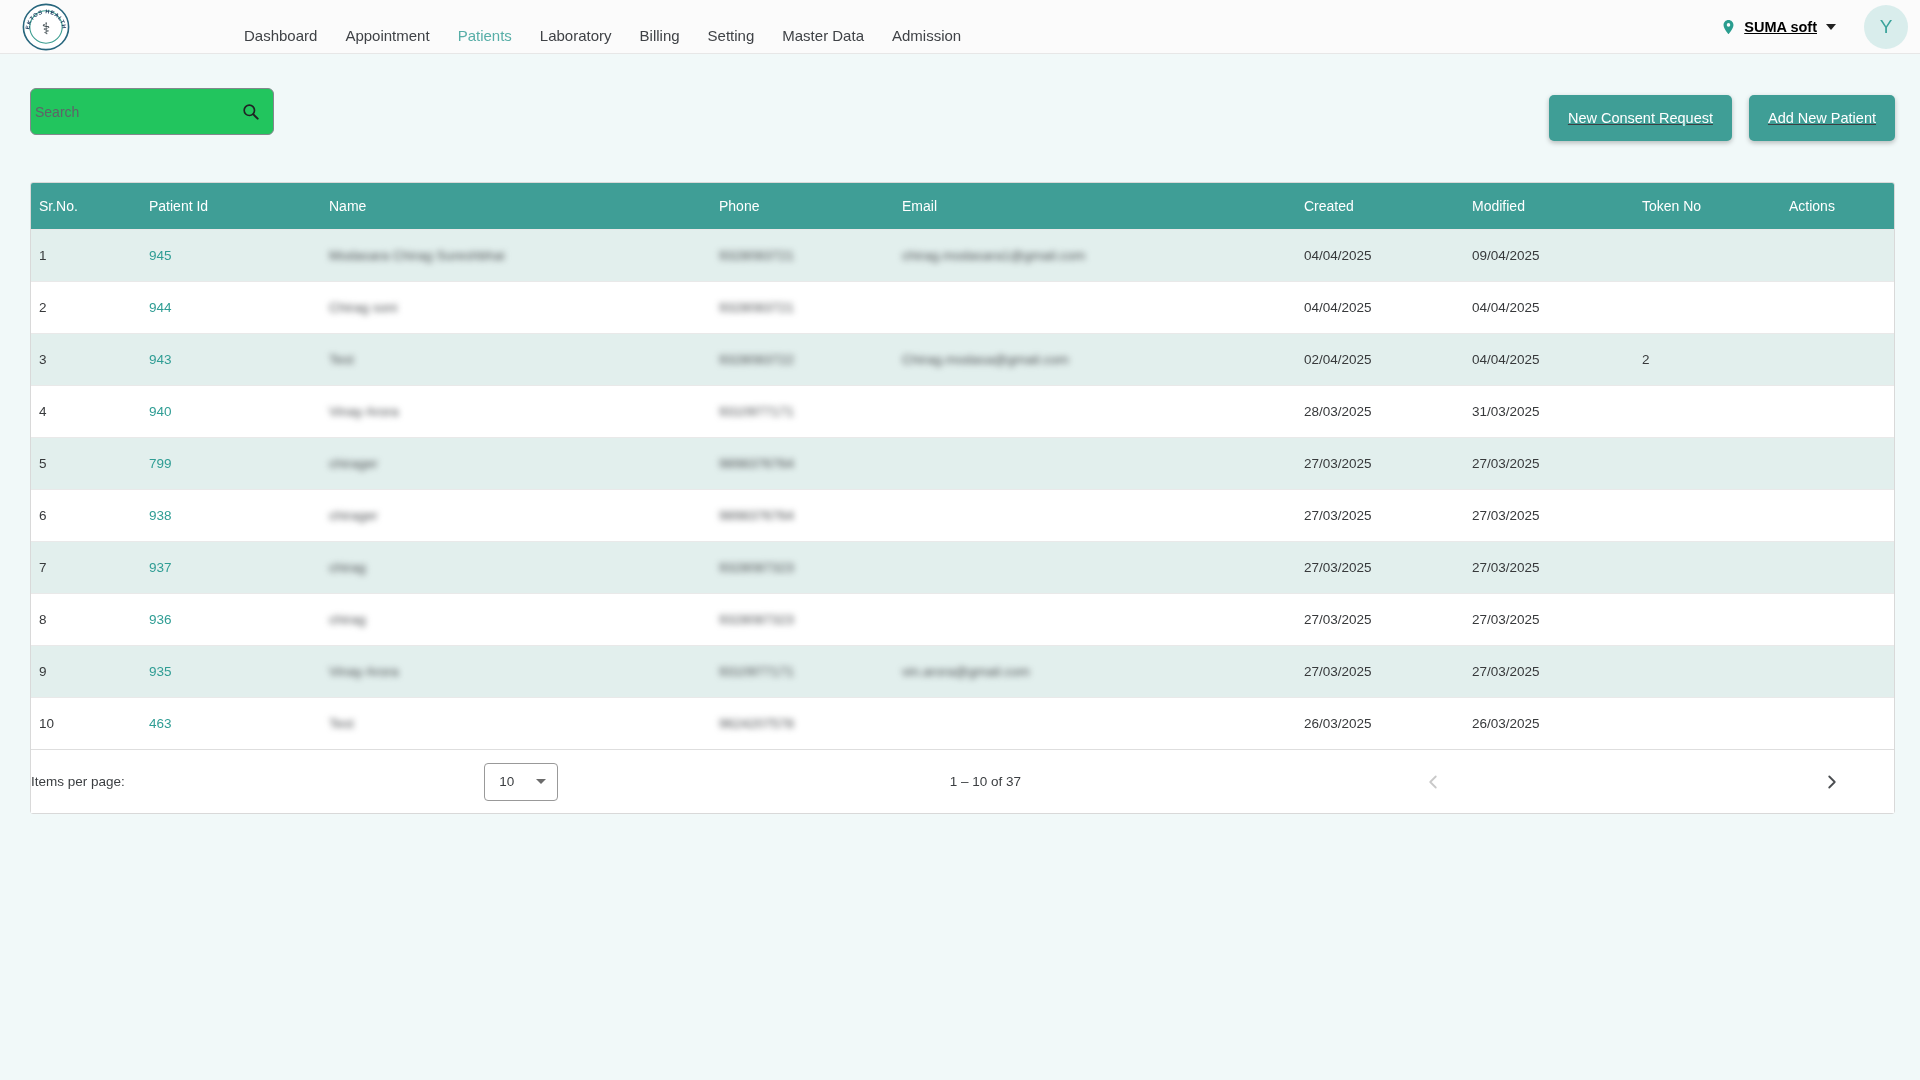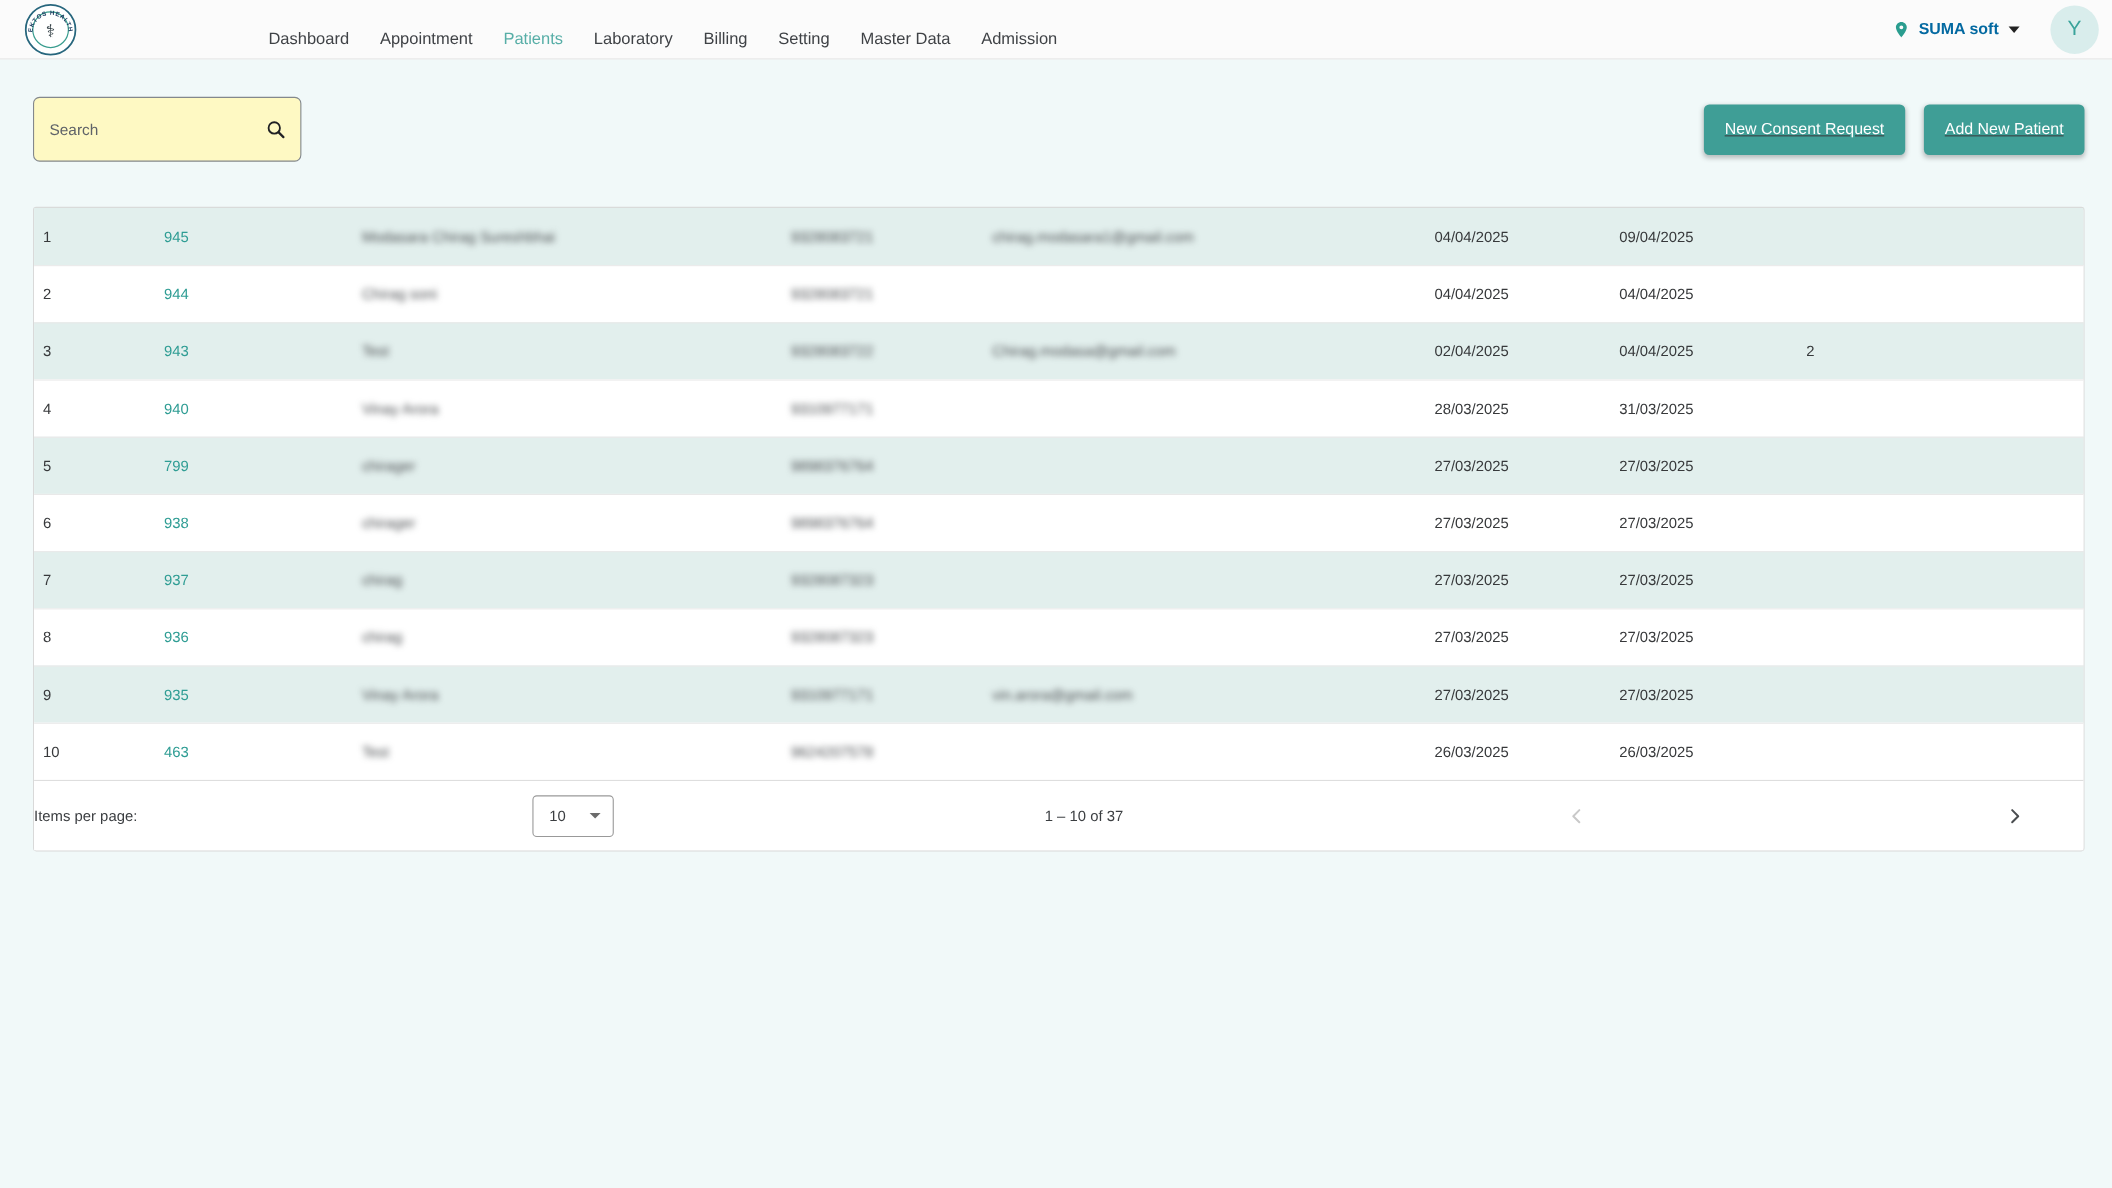--- a/index.html
+++ b/index.html
@@ -35,38 +35,38 @@
     padding:0 14px;
     font-size:15px;
     color:#3f4246;
     cursor:pointer;
     line-height:54px;
     white-space:nowrap;
   }
   .nav-item.active{color:#57aea7;}
   .topbar-right{margin-left:auto;display:flex;align-items:center;margin-right:12px;}
   .org-select{display:flex;align-items:center;gap:7px;cursor:pointer;margin-right:28px;}
-  .org-label{font-weight:bold;font-size:14.5px;color:#0369a1;}
+  .org-label{font-weight:bold;font-size:14.5px;color:#000000;text-decoration:underline;}
   .caret-down{
     width:0;height:0;border-left:5px solid transparent;border-right:5px solid transparent;
     border-top:6px solid #222;margin-left:2px;
   }
   .avatar{
     width:44px;height:44px;border-radius:50%;
     background:var(--avatar-bg);color:var(--avatar-fg);
     display:flex;align-items:center;justify-content:center;
     font-size:19px;cursor:pointer;
   }
   
   .main{padding:0 25px 0 30px;}
   .toolbar{display:flex;align-items:flex-start;margin-top:34px;margin-bottom:41px;}
   .search-box{
-    width:244px;height:59px;background:#fef9c3;
+    width:244px;height:47px;background:#22c55e;
     border:1px solid #83888d;border-radius:6px;
-    display:flex;align-items:center;padding:0 12px 0 14px;
+    display:flex;align-items:center;padding:0 12px 0 4px;
   }
   .search-box input{
     border:none;outline:none;flex:1;font-size:14px;color:#333;
     font-family:"Liberation Sans", sans-serif;background:transparent;
   }
   .search-box input::placeholder{color:#5f6368;}
   .search-icon{width:20px;height:20px;flex:0 0 auto;color:#202124;}
   .toolbar-buttons{margin-left:auto;display:flex;gap:17px;margin-top:7px;text-decoration:underline;}
   .btn{
     background:var(--accent);color:#fff;border:none;cursor:pointer;
@@ -171,20 +171,31 @@
         <line x1="14.8" y1="14.8" x2="20" y2="20" stroke="currentColor" stroke-width="2.4" stroke-linecap="round"></line>
       </svg>
     </div>
     <div class="toolbar-buttons">
       <button class="btn">New Consent Request</button>
       <button class="btn">Add New Patient</button>
     </div>
   </div>
 
   <div class="card">
+    <div class="thead-row">
+      <div class="th">Sr.No.</div>
+      <div class="th">Patient Id</div>
+      <div class="th">Name</div>
+      <div class="th">Phone</div>
+      <div class="th">Email</div>
+      <div class="th">Created</div>
+      <div class="th">Modified</div>
+      <div class="th">Token No</div>
+      <div class="th">Actions</div>
+    </div>
 
     <div class="tr odd">
       <div class="td">1</div>
       <div class="td"><a class="pid-link">945</a></div>
       <div class="td blur">Modasara Chirag Sureshbhai</div>
       <div class="td blur">9328083721</div>
       <div class="td blur">chirag.modasara1@gmail.com</div>
       <div class="td">04/04/2025</div>
       <div class="td">09/04/2025</div>
       <div class="td"></div>

